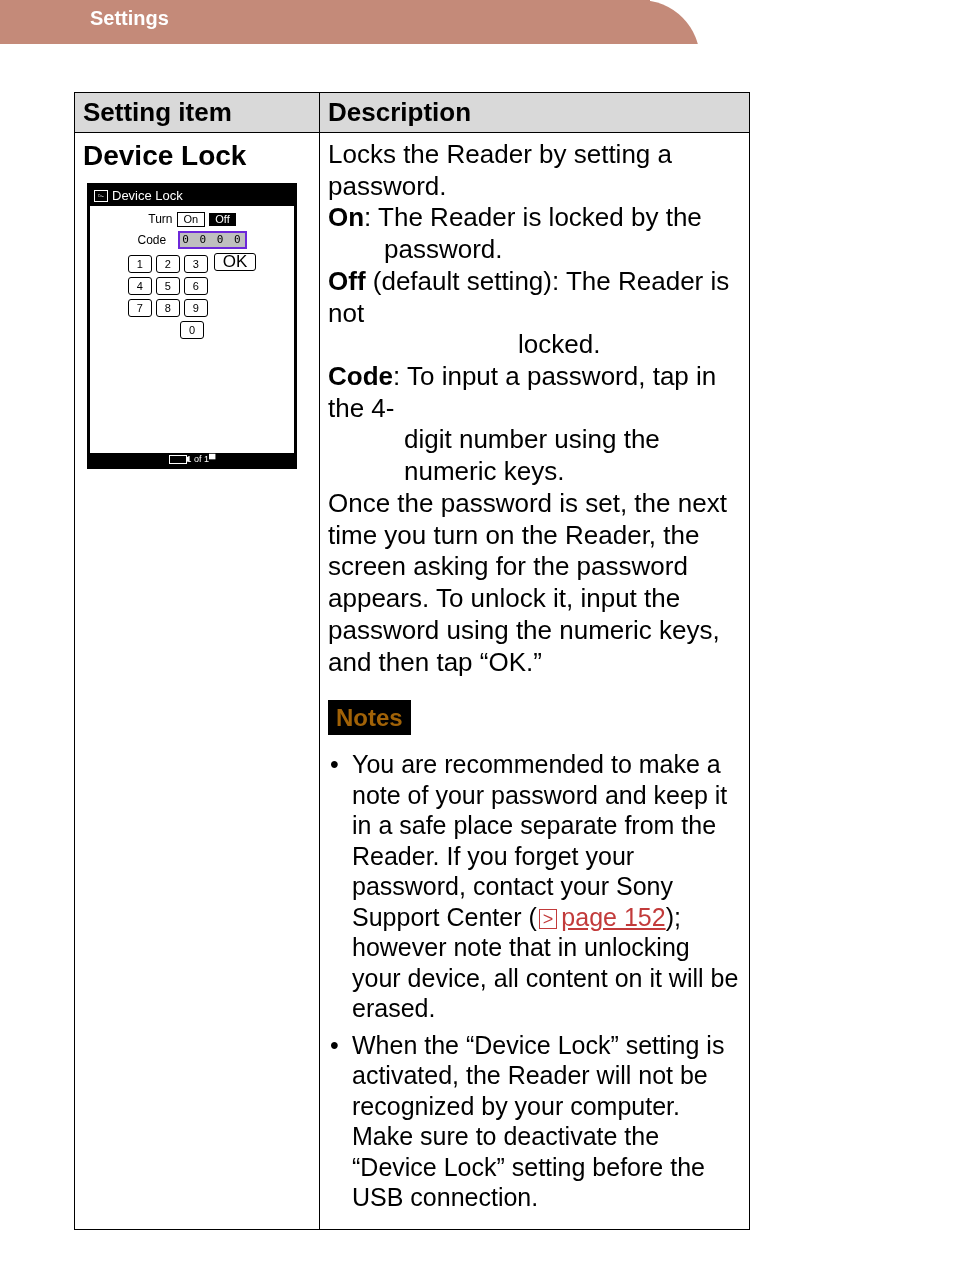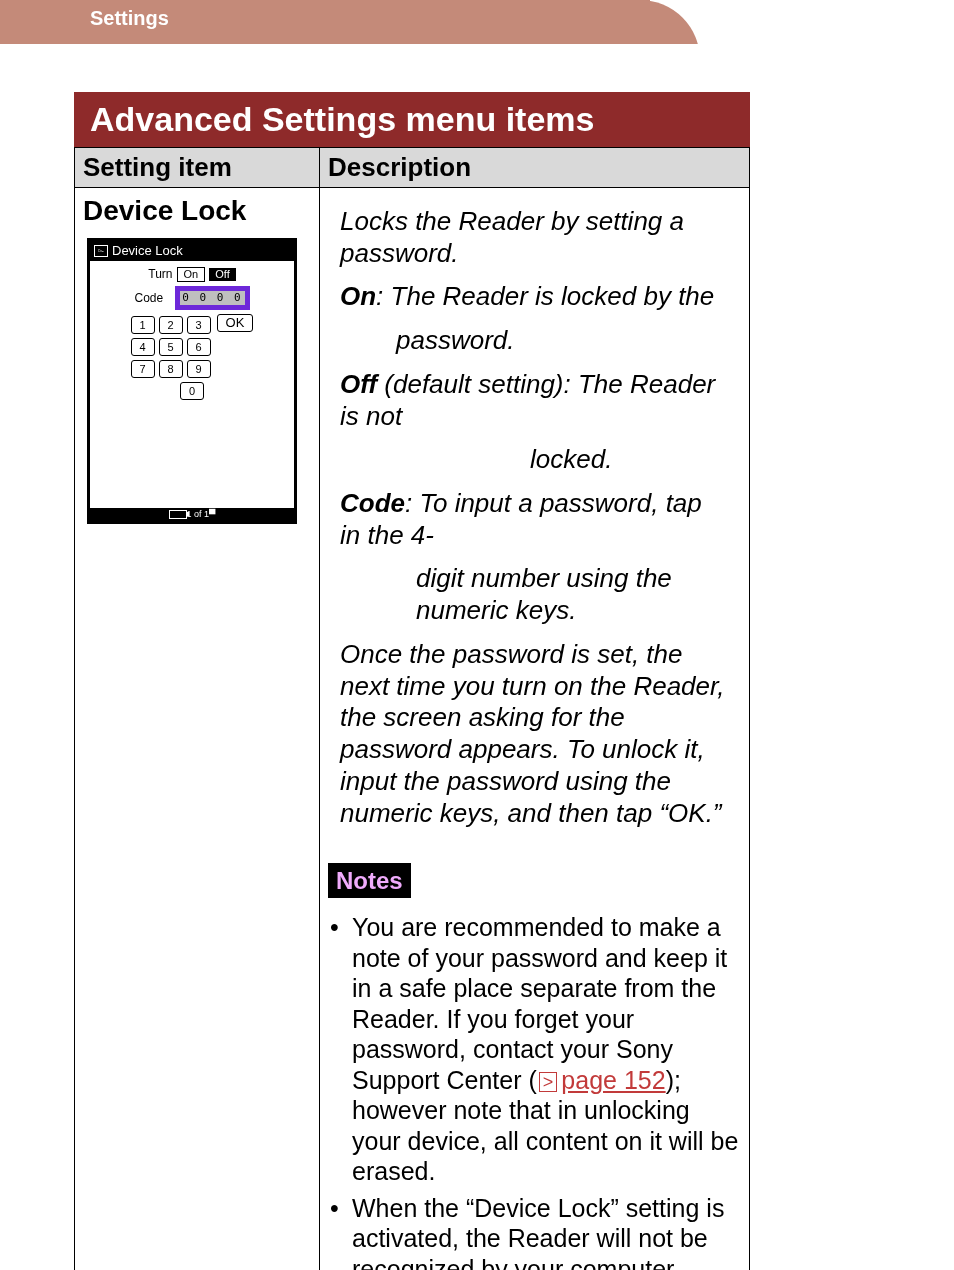--- a/index.html
+++ b/index.html
@@ -9,61 +9,58 @@
   .tab-curve::before{content:"";position:absolute;left:-60px;top:0;width:120px;height:88px;border-radius:0 60px 0 0;background:#c48a79;}
   .content{position:absolute;top:92px;left:74px;right:74px;}
   .banner{background:#8e2a2a;color:#fff;font-weight:bold;font-size:34px;padding:8px 16px;}
   .intro{font-size:28px;line-height:1.3;margin:20px 0 26px 0;}
   table.settings{border-collapse:collapse;width:100%;table-layout:fixed;border-radius:14px;}
   table.settings th,table.settings td{border:1px solid #000;vertical-align:top;text-align:left;}
   table.settings th{background:#d9d9d9;font-size:26px;font-weight:bold;padding:4px 8px;}
   col.c1{width:245px;} col.c2{}
   td.cell{padding:6px 8px 10px 8px;font-size:26px;line-height:1.22;}
   .setting-name{font-weight:bold;font-size:28px;margin-bottom:10px;}
-  .desc p{margin:12px;font-style:italic;}
+  .desc p{margin:0;}
   .indent1{padding-left:56px;}
   .indent2{padding-left:190px;}
-  .notes-label{display:inline-block;background:#000;color:#f0abfc;font-weight:bold;font-size:24px;padding:3px 8px;margin:22px 0 14px 0;}
+  .notes-label{display:inline-block;background:#000;color:#a16207;font-weight:bold;font-size:24px;padding:3px 8px;margin:22px 0 14px 0;}
   ul.notes{list-style:none;padding:0;margin:0;font-size:25px;line-height:1.22;}
   ul.notes li{position:relative;padding-left:24px;margin-bottom:6px;}
   ul.notes li::before{content:"•";position:absolute;left:2px;top:0;font-size:25px;}
   .link{color:#c23a3a;text-decoration:underline;}
   .link-icon{display:inline-block;border:1px solid #c23a3a;color:#c23a3a;font-size:18px;line-height:18px;padding:0 3px;margin:0 4px 0 2px;vertical-align:1px;text-decoration:none;}
   .footer{position:absolute;right:74px;bottom:30px;font-size:30px;}
   .footer .cont{font-style:italic;font-weight:bold;margin-right:28px;}
   
   .mini{width:210px;height:286px;border:3px solid #000;margin:0 0 0 4px;box-sizing:border-box;position:relative;font-family:Arial,Helvetica,sans-serif;}
   .mini-title{background:#000;color:#fff;font-size:13px;padding:2px 4px;display:flex;align-items:center;gap:4px;}
   .mini-title .ticon{display:inline-block;width:12px;height:10px;border:1px solid #fff;font-size:8px;line-height:8px;text-align:center;}
   .mini-body{padding:2px 6px;}
   .mrow{display:flex;align-items:center;justify-content:center;gap:4px;margin:4px 0;font-size:12px;text-align:center;}
   .turn-on{border:1px solid #000;padding:0 6px;font-size:11px;}
   .turn-off{background:#000;color:#fff;padding:0 6px;font-size:11px;}
-  .code-box{display:inline-block;border:5px solid #6d28d9;background:#bfbfbf;font-size:11px;letter-spacing:2px;padding:0 2px;font-family:monospace;margin-left:8px;}
+  .code-box{display:inline-block;border:2px solid #6d28d9;background:#bfbfbf;font-size:11px;letter-spacing:2px;padding:0 2px;font-family:monospace;margin-left:8px;}
   .keypad{display:grid;grid-template-columns:24px 24px 24px;gap:4px;justify-content:center;margin-top:2px;}
   .key{border:1px solid #000;border-radius:3px;font-size:11px;text-align:center;line-height:16px;height:16px;}
   .okwrap{display:flex;gap:6px;justify-content:center;}
-  .okbtn{border:1px solid #000;border-radius:3px;font-size:13px;padding:0 8px;line-height:16px;height:16px;}
+  .okbtn{border:1px solid #000;border-radius:3px;font-size:17px;padding:0 8px;line-height:16px;height:16px;}
   .mini-foot{position:absolute;bottom:0;left:0;right:0;background:#000;color:#fff;font-size:9px;display:flex;justify-content:center;align-items:center;padding:1px 4px;}
   .mini-foot .bat{display:inline-block;border:1px solid #fff;width:16px;height:7px;position:relative;}
   .mini-foot .bat::after{content:"";position:absolute;right:-3px;top:1px;width:2px;height:4px;background:#fff;}
 </style>
 </head>
 <body>
 <div class="page">
 
 <div class="top-tab">
   <span>Settings</span>
 </div>
 <div class="tab-curve"></div>
 
 <div class="content">
-  <div class="banner">
-    <span>Advanced Settings menu items</span>
-  </div>
 
 
   <table class="settings">
     <colgroup>
           <col class="c1">
           <col class="c2">
         </colgroup>
     <thead>
       <tr>
         <th>Setting item</th>

